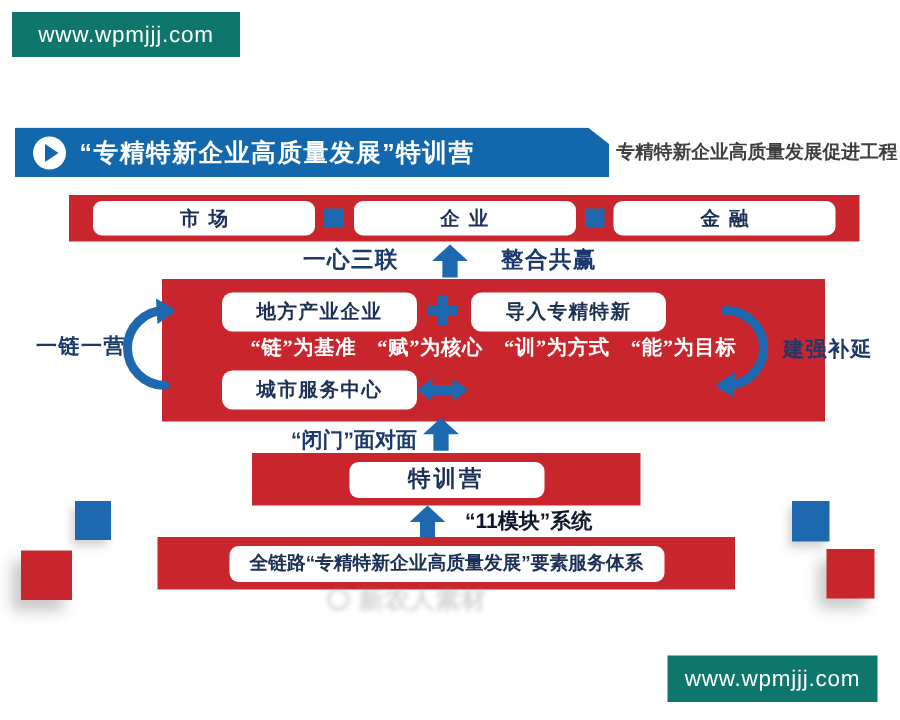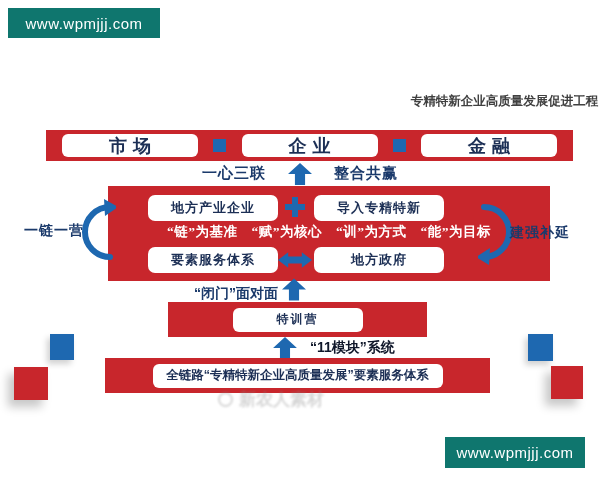--- a/index.html
+++ b/index.html
@@ -28,21 +28,21 @@
              color:#404040; font-weight:bold; font-size:12.5px; white-space:nowrap; }
 
   
   .redbar { position:absolute; background:#c8262c; }
   .pill { background:#fff; border-radius:6px; color:#1c2f55; font-weight:bold;
           display:flex; align-items:center; justify-content:center; }
 
   
   .topbar { left:46px; top:130px; width:527px; height:31px;
             display:flex; align-items:center; justify-content:space-between; padding:0 16px; }
-  .topbar .pill { width:136px; height:23px; font-size:18px; letter-spacing:6px;
+  .topbar .pill { width:148px; height:23px; font-size:13px; letter-spacing:6px;
                   text-indent:6px; flex:0 0 auto; }
   .sq-connector { width:13px; height:13px; background:#1e68b0; flex:0 0 auto; }
 
   
   .connect-row { position:absolute; left:0; top:161px; width:600px; height:25px;
                  display:flex; align-items:center; justify-content:center; gap:22px; }
   .blue-label { color:#1b3a6b; font-weight:bold; font-size:15px; letter-spacing:1px; white-space:nowrap; }
 
   
   .mainbox { left:108px; top:186px; width:442px; height:95px; }
@@ -61,21 +61,21 @@
   .circ { position:absolute; }
 
   
   .closed-label { position:absolute; left:120px; top:285px; width:158px; text-align:right;
                   color:#1b3a6b; font-weight:bold; font-size:14px; white-space:nowrap; }
   .arrow-above-camp { position:absolute; left:282px; top:277px; }
 
   
   .campbar { left:168px; top:302px; width:259px; height:35px;
              display:flex; align-items:center; justify-content:center; }
-  .campbar .pill { width:130px; height:24px; font-size:12px; letter-spacing:2px; }
+  .campbar .pill { width:130px; height:24px; font-size:15px; letter-spacing:2px; }
 
   
   .arrow-below-camp { position:absolute; left:272px; top:337px; }
   .modules-label { position:absolute; left:310px; top:339px; color:#0f172a;
                    font-weight:bold; font-size:14px; white-space:nowrap; }
 
   
   .bottombar { left:105px; top:358px; width:385px; height:35px;
                display:flex; align-items:center; justify-content:center; }
   .bottombar .pill { width:290px; height:24px; font-size:12.5px; white-space:nowrap; }
@@ -95,20 +95,26 @@
   .dq-r-red  { left:551px; top:366px; width:32px; height:33px; }
 </style>
 </head>
 <body>
 
 <div class="stage">
 
   <div class="wm wm-top">www.wpmjjj.com</div>
   <div class="wm wm-bottom">www.wpmjjj.com</div>
 
+  <div class="header">
+    <span class="play">
+        <span class="tri"></span>
+      </span>
+    <span class="header-title">“专精特新企业高质量发展”特训营</span>
+  </div>
   <div class="tagline">专精特新企业高质量发展促进工程</div>
 
   <div class="redbar topbar">
     <div class="pill">市场</div>
     <div class="sq-connector"></div>
     <div class="pill">企业</div>
     <div class="sq-connector"></div>
     <div class="pill">金融</div>
   </div>
 
@@ -120,37 +126,36 @@
     <span class="blue-label">整合共赢</span>
   </div>
 
   <div class="redbar mainbox">
     <div class="pill mb-tl">地方产业企业</div>
     <svg class="plus-icon" width="20" height="20" viewBox="0 0 20 20">
       <path d="M7 0 H13 V7 H20 V13 H13 V20 H7 V13 H0 V7 H7 Z" fill="#1e68b0"></path>
     </svg>
     <div class="pill mb-tr">导入专精特新</div>
     <div class="mid-line">“链”为基准　“赋”为核心　“训”为方式　“能”为目标</div>
-    <div class="pill mb-bl">要素服务体系</div>
+    <div class="pill mb-bl">城市服务中心</div>
     <svg class="dbl-arrow" width="34" height="18" viewBox="0 0 40 18">
       <path d="M0 9 L12 0 V5 H28 V0 L40 9 L28 18 V13 H12 V18 Z" fill="#1e68b0"></path>
     </svg>
-    <div class="pill mb-br">地方政府</div>
   </div>
 
   <span class="side-label" style="left:24px; top:222px;">一链一营</span>
   <svg class="circ" style="left:80px; top:197px;" width="36" height="70" viewBox="0 0 36 70">
     <path d="M30 10 A 25 25 0 1 0 30 60" fill="none" stroke="#1e68b0" stroke-width="6" stroke-linecap="round"></path>
     <polygon points="24,2 38,10 25,19" fill="#1e68b0"></polygon>
   </svg>
   <svg class="circ" style="left:478px; top:197px;" width="36" height="70" viewBox="0 0 36 70">
     <path d="M6 10 A 25 25 0 1 1 6 60" fill="none" stroke="#1e68b0" stroke-width="6" stroke-linecap="round"></path>
     <polygon points="12,51 -2,60 11,68" fill="#1e68b0"></polygon>
   </svg>
-  <span class="side-label" style="left:510px; top:224px;">建强补延</span>
+  <span class="side-label" style="left:522px; top:224px;">建强补延</span>
 
   <div class="closed-label">“闭门”面对面</div>
   <svg class="arrow-above-camp" width="24" height="25" viewBox="0 0 26 24">
     <path d="M13 0 L26 12 H18.5 V24 H7.5 V12 H0 Z" fill="#1e68b0"></path>
   </svg>
 
   <div class="redbar campbar">
     <div class="pill">特训营</div>
   </div>
 

